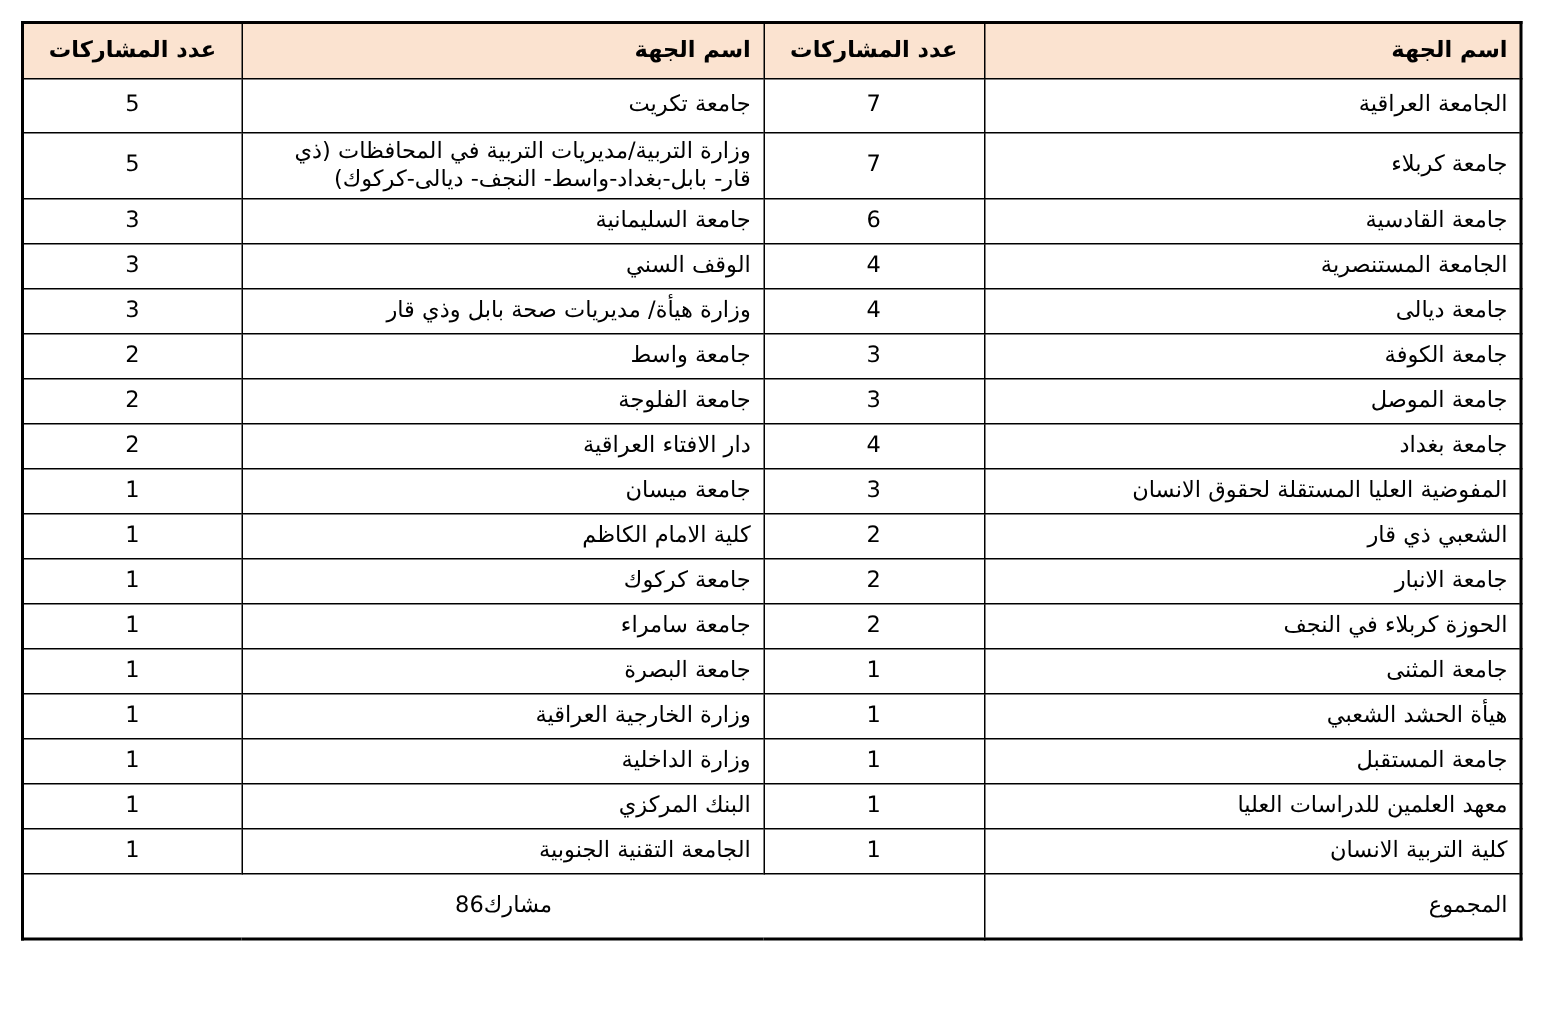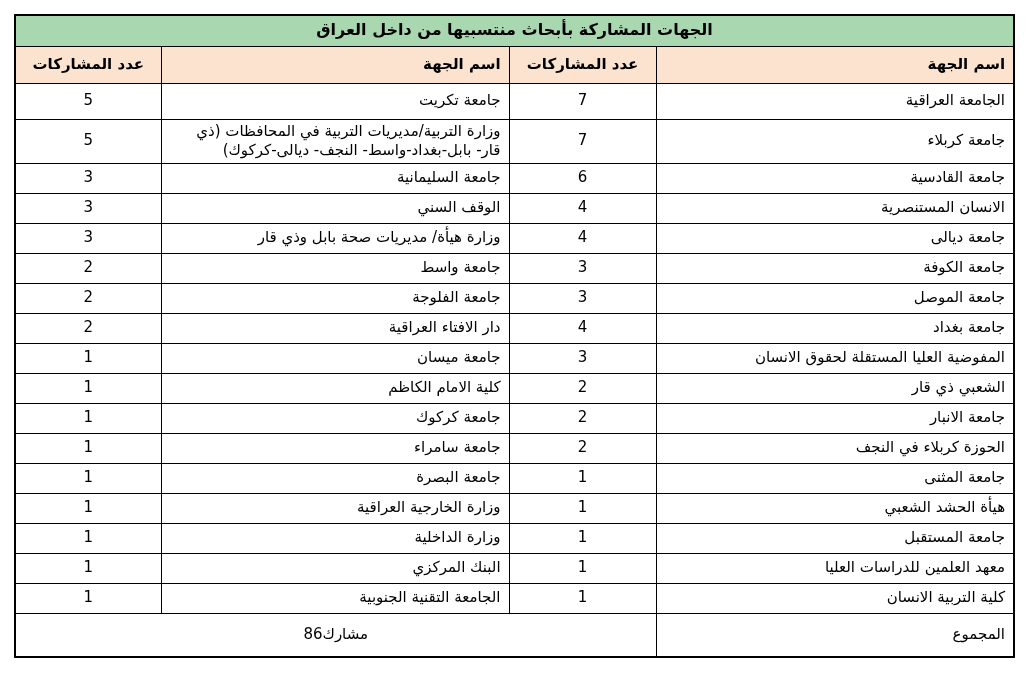--- a/index.html
+++ b/index.html
@@ -59,23 +59,20 @@
 
 <div class="page">
   <table class="participation">
     <colgroup>
       <col style="width:358px">
       <col style="width:147px">
       <col style="width:348px">
       <col style="width:146px">
     </colgroup>
     <thead>
-      <tr class="title-row">
-        <th colspan="4">الجهات المشاركة بأبحاث منتسبيها من داخل العراق</th>
-      </tr>
       <tr class="header-row">
         <th class="name-header">اسم الجهة</th>
         <th class="count-header">عدد المشاركات</th>
         <th class="name-header">اسم الجهة</th>
         <th class="count-header">عدد المشاركات</th>
       </tr>
     </thead>
     <tbody id="table-body">
         <tr>
           <td class="name-cell">الجامعة العراقية</td>
@@ -89,21 +86,21 @@
           <td class="name-cell">وزارة التربية/مديريات التربية في المحافظات (ذي قار- بابل-بغداد-واسط- النجف- ديالى-كركوك)</td>
           <td class="count-cell">5</td>
         </tr>
         <tr>
           <td class="name-cell">جامعة القادسية</td>
           <td class="count-cell">6</td>
           <td class="name-cell">جامعة السليمانية</td>
           <td class="count-cell">3</td>
         </tr>
         <tr>
-          <td class="name-cell">الانسان المستنصرية</td>
+          <td class="name-cell">الجامعة المستنصرية</td>
           <td class="count-cell">4</td>
           <td class="name-cell">الوقف السني</td>
           <td class="count-cell">3</td>
         </tr>
         <tr>
           <td class="name-cell">جامعة ديالى</td>
           <td class="count-cell">4</td>
           <td class="name-cell">وزارة هيأة/ مديريات صحة بابل وذي قار</td>
           <td class="count-cell">3</td>
         </tr>

